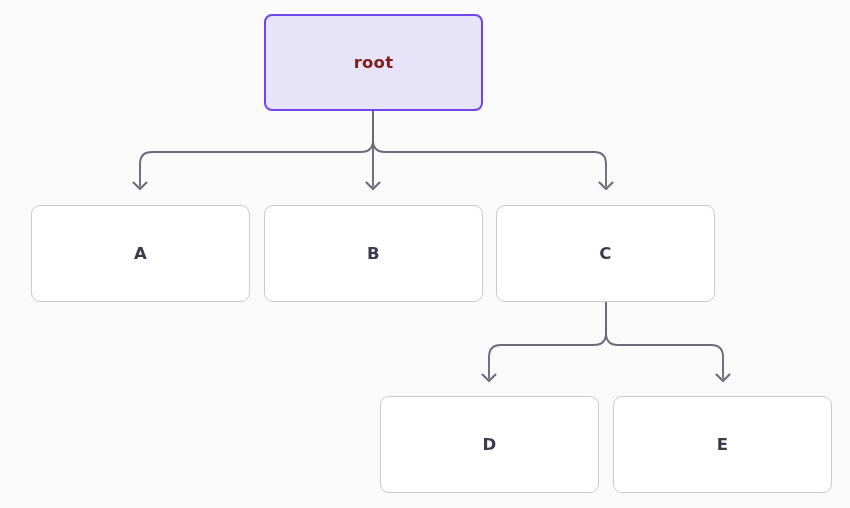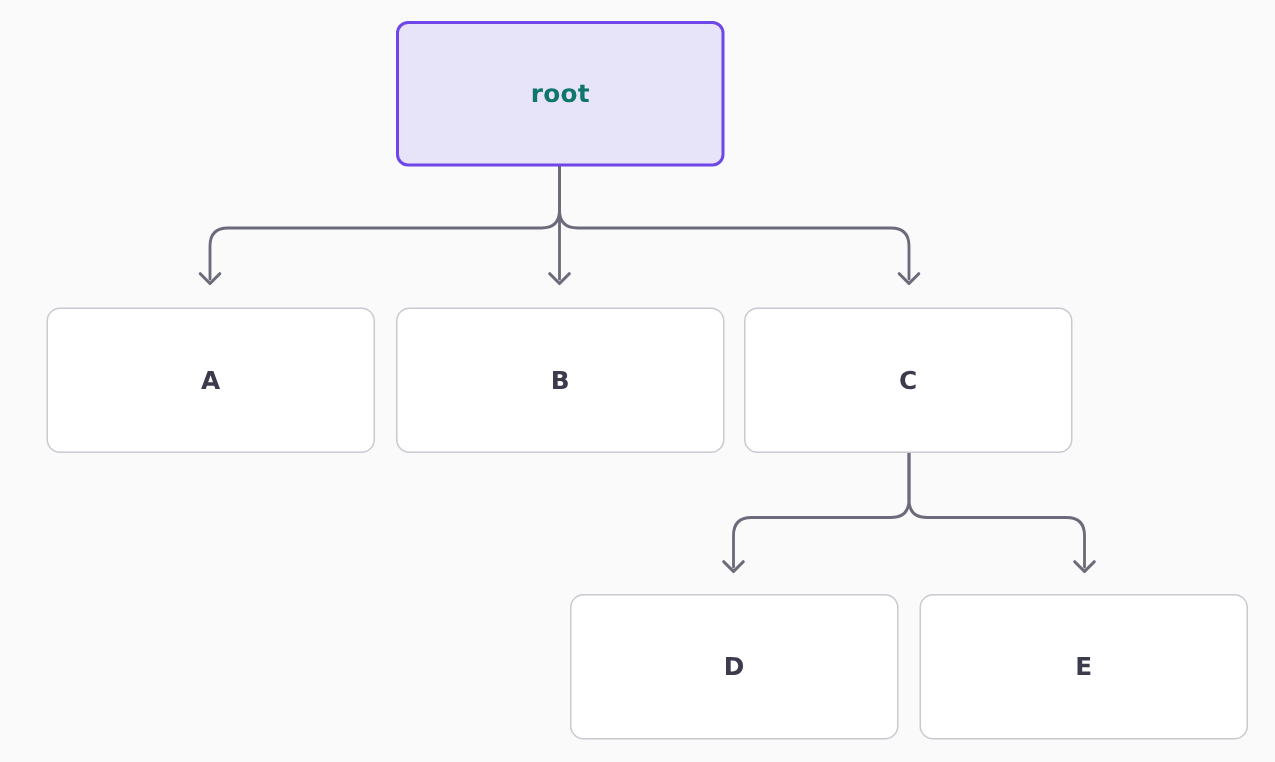--- a/index.html
+++ b/index.html
@@ -38,21 +38,21 @@
     border: 1.4px solid #c9c9d1;
     color: #3b3b4d;
     font-size: 16.5px;
     font-weight: bold;
     letter-spacing: 0.2px;
   }
   .node.root {
     background: #e7e3f8;
     border: 2.2px solid #6f47e8;
     border-radius: 8px;
-    color: #0f766e;
+    color: #7f1d1d;
   }
   .node-label {
     pointer-events: none;
     user-select: none;
   }
 </style>
 </head>
 <body>
 
 <div id="canvas">

